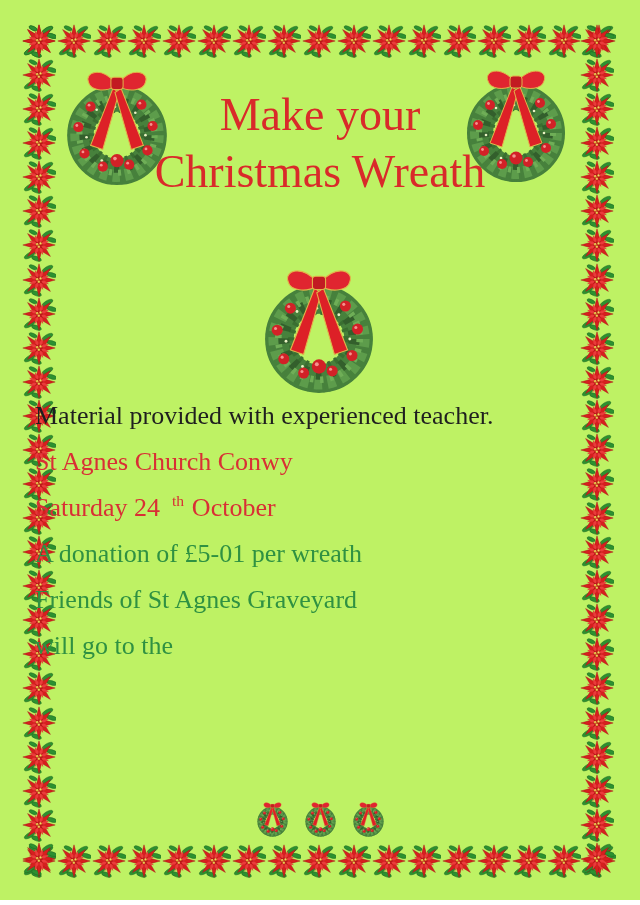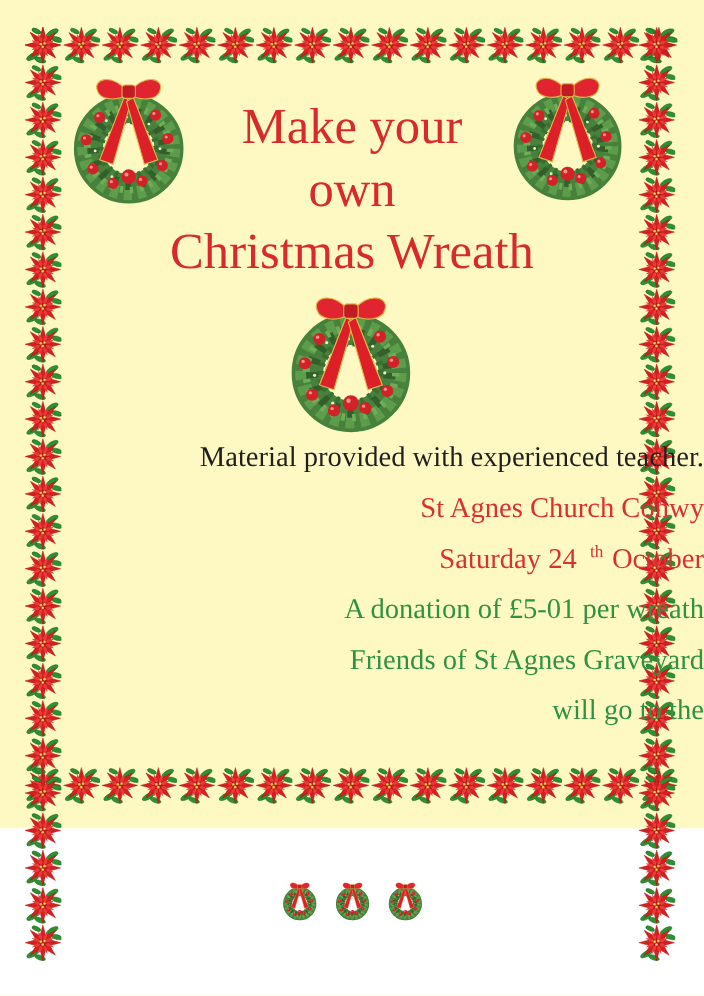--- a/index.html
+++ b/index.html
@@ -2,21 +2,21 @@
 <html><head>
 <meta charset="utf-8">
 <style>
   html,body{margin:0;padding:0;}
   body{
     width:640px;height:905px;
     background:#ffffff;
     font-family:"Liberation Serif", serif;
     overflow:hidden;
   }
-  .page{position:relative;width:640px;height:753px;background:#fef9c3;}
+  .page{position:relative;width:640px;height:900px;background:#bef264;}
 
   
   .border-row{
     position:absolute;left:22px;right:24px;height:34px;
     display:flex;justify-content:space-between;align-items:center;
   }
   .border-row.top{top:24px;}
   .border-row.bottom{bottom:22px;}
   .border-col{
     position:absolute;top:24px;bottom:24px;width:34px;
@@ -38,21 +38,21 @@
   .mini-wreaths svg{width:37px;height:41px;}
 
   
   .title{
     position:absolute;left:0;right:0;top:86px;
     text-align:center;line-height:57px;font-size:46px;
     color:#d92a2a;
   }
   .details{
     position:absolute;left:0;right:0;top:393px;
-    text-align:right;line-height:46px;font-size:26px;
+    text-align:left;line-height:46px;font-size:26px;padding-left:35px;
   }
   .line-black{color:#1f1f1f;}
   .line-red{color:#d92f35;}
   .line-green{color:#2f9142;}
   .details sup{font-size:60%;line-height:0;vertical-align:super;margin-left:12px;}
   .date-suffix{margin-left:0.30em;}
 </style>
 </head>
 <body>
 
@@ -413,21 +413,20 @@
     </svg>
   <svg class="wreath tr">
       <use href="#wreath"></use>
     </svg>
   <svg class="wreath center">
       <use href="#wreath"></use>
     </svg>
 
   <div class="title">
     <div>Make your</div>
-    <div>own</div>
     <div>Christmas Wreath</div>
   </div>
 
   <div class="details">
     <div class="line-black">Material provided with experienced teacher.</div>
     <div class="line-red">St Agnes Church Conwy</div>
     <div class="line-red"><span>Saturday 24</span><sup>th</sup><span class="date-suffix">October</span></div>
     <div class="line-green">A donation of £5-01 per wreath</div>
     <div class="line-green">Friends of St Agnes Graveyard</div>
     <div class="line-green">will go to the</div>

